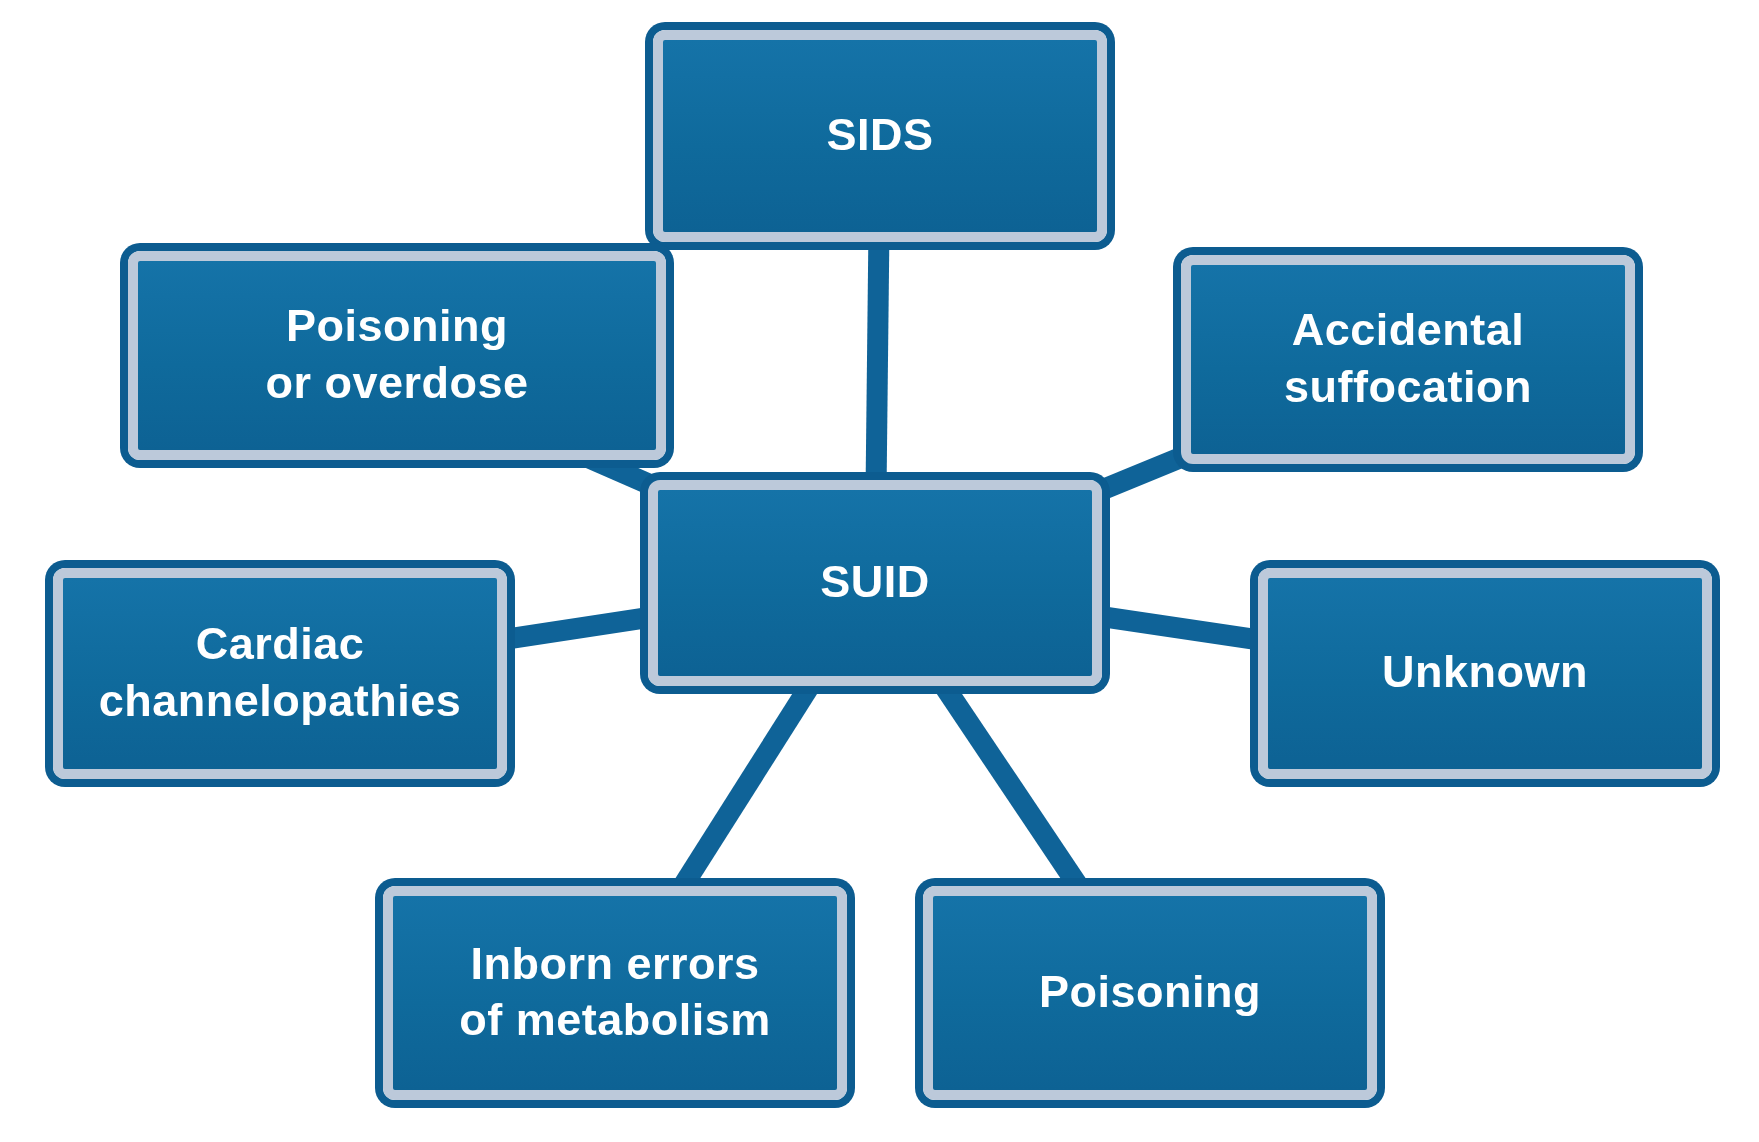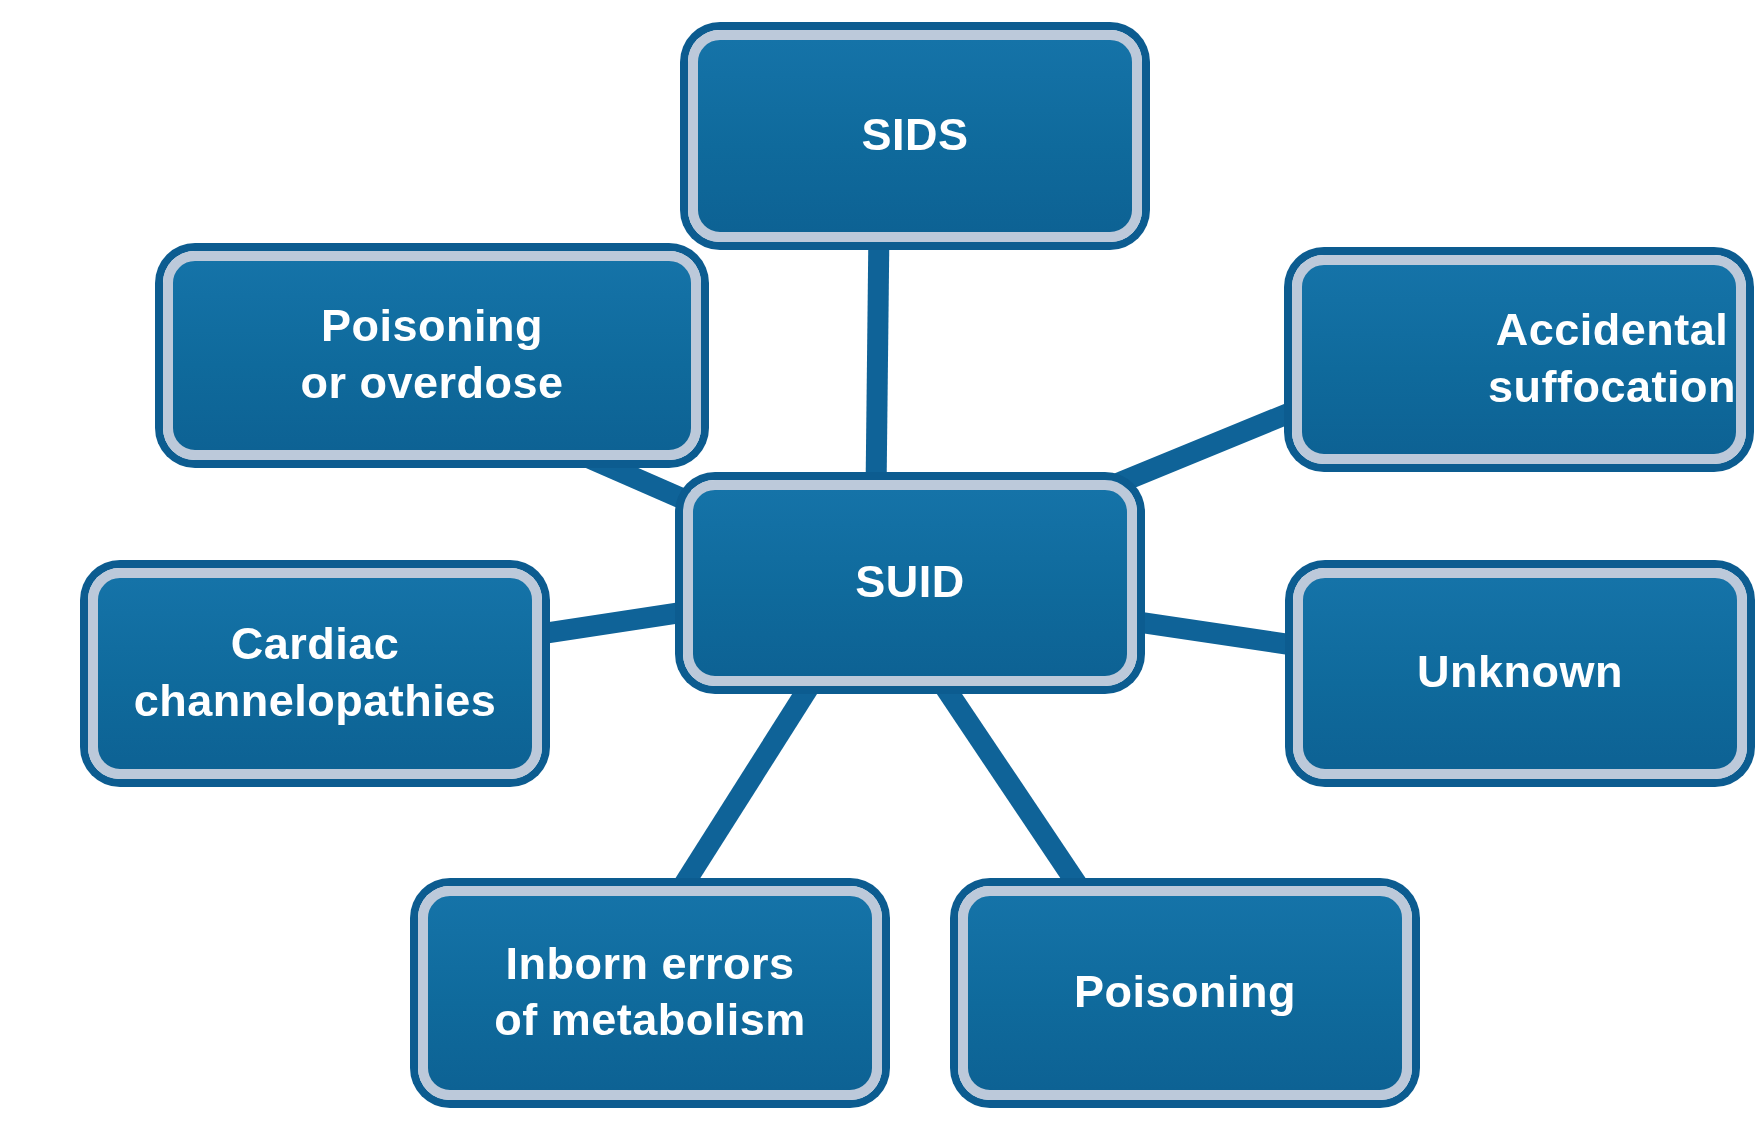--- a/index.html
+++ b/index.html
@@ -17,24 +17,23 @@
     width: 1759px; height: 1142px;
   }
   .node {
     position: absolute;
     box-sizing: border-box;
     display: flex;
     align-items: center;
     justify-content: center;
     text-align: center;
     border: 10px solid var(--inner-border, #bcc9da);
-    border-radius: 32px;
+    border-radius: 12px;
     box-shadow: 0 0 0 8px var(--outer-border, #0c5c90);
     background: linear-gradient(180deg, var(--fill-top, #1573a8) 0%, #0f6a9c 55%, var(--fill-bottom, #0d6294) 100%);
-    margin-left: 35px;
   }
   .node-label {
     color: var(--text-color, #ffffff);
     font-weight: bold;
     font-size: 45px;
     line-height: 1.25;
     white-space: pre-line;
     letter-spacing: 0.5px;
     padding-bottom: 2px;
   }
@@ -54,21 +53,21 @@
     </svg>
 
   <div class="node" style="left: 648px; top: 480px; width: 454px; height: 206px;">
     <span class="node-label">SUID</span>
   </div>
 
   <div class="node" style="left: 653px; top: 30px; width: 454px; height: 212px;">
     <span class="node-label">SIDS</span>
   </div>
 
-  <div class="node" style="left: 1257px; top: 255px; width: 454px; height: 209px; justify-content: flex-end;">
+  <div class="node" style="left: 1181px; top: 255px; width: 454px; height: 209px;">
     <span class="node-label">Accidental
 suffocation</span>
   </div>
 
   <div class="node" style="left: 1258px; top: 568px; width: 454px; height: 211px;">
     <span class="node-label">Unknown</span>
   </div>
 
   <div class="node" style="left: 923px; top: 886px; width: 454px; height: 214px;">
     <span class="node-label">Poisoning</span>

